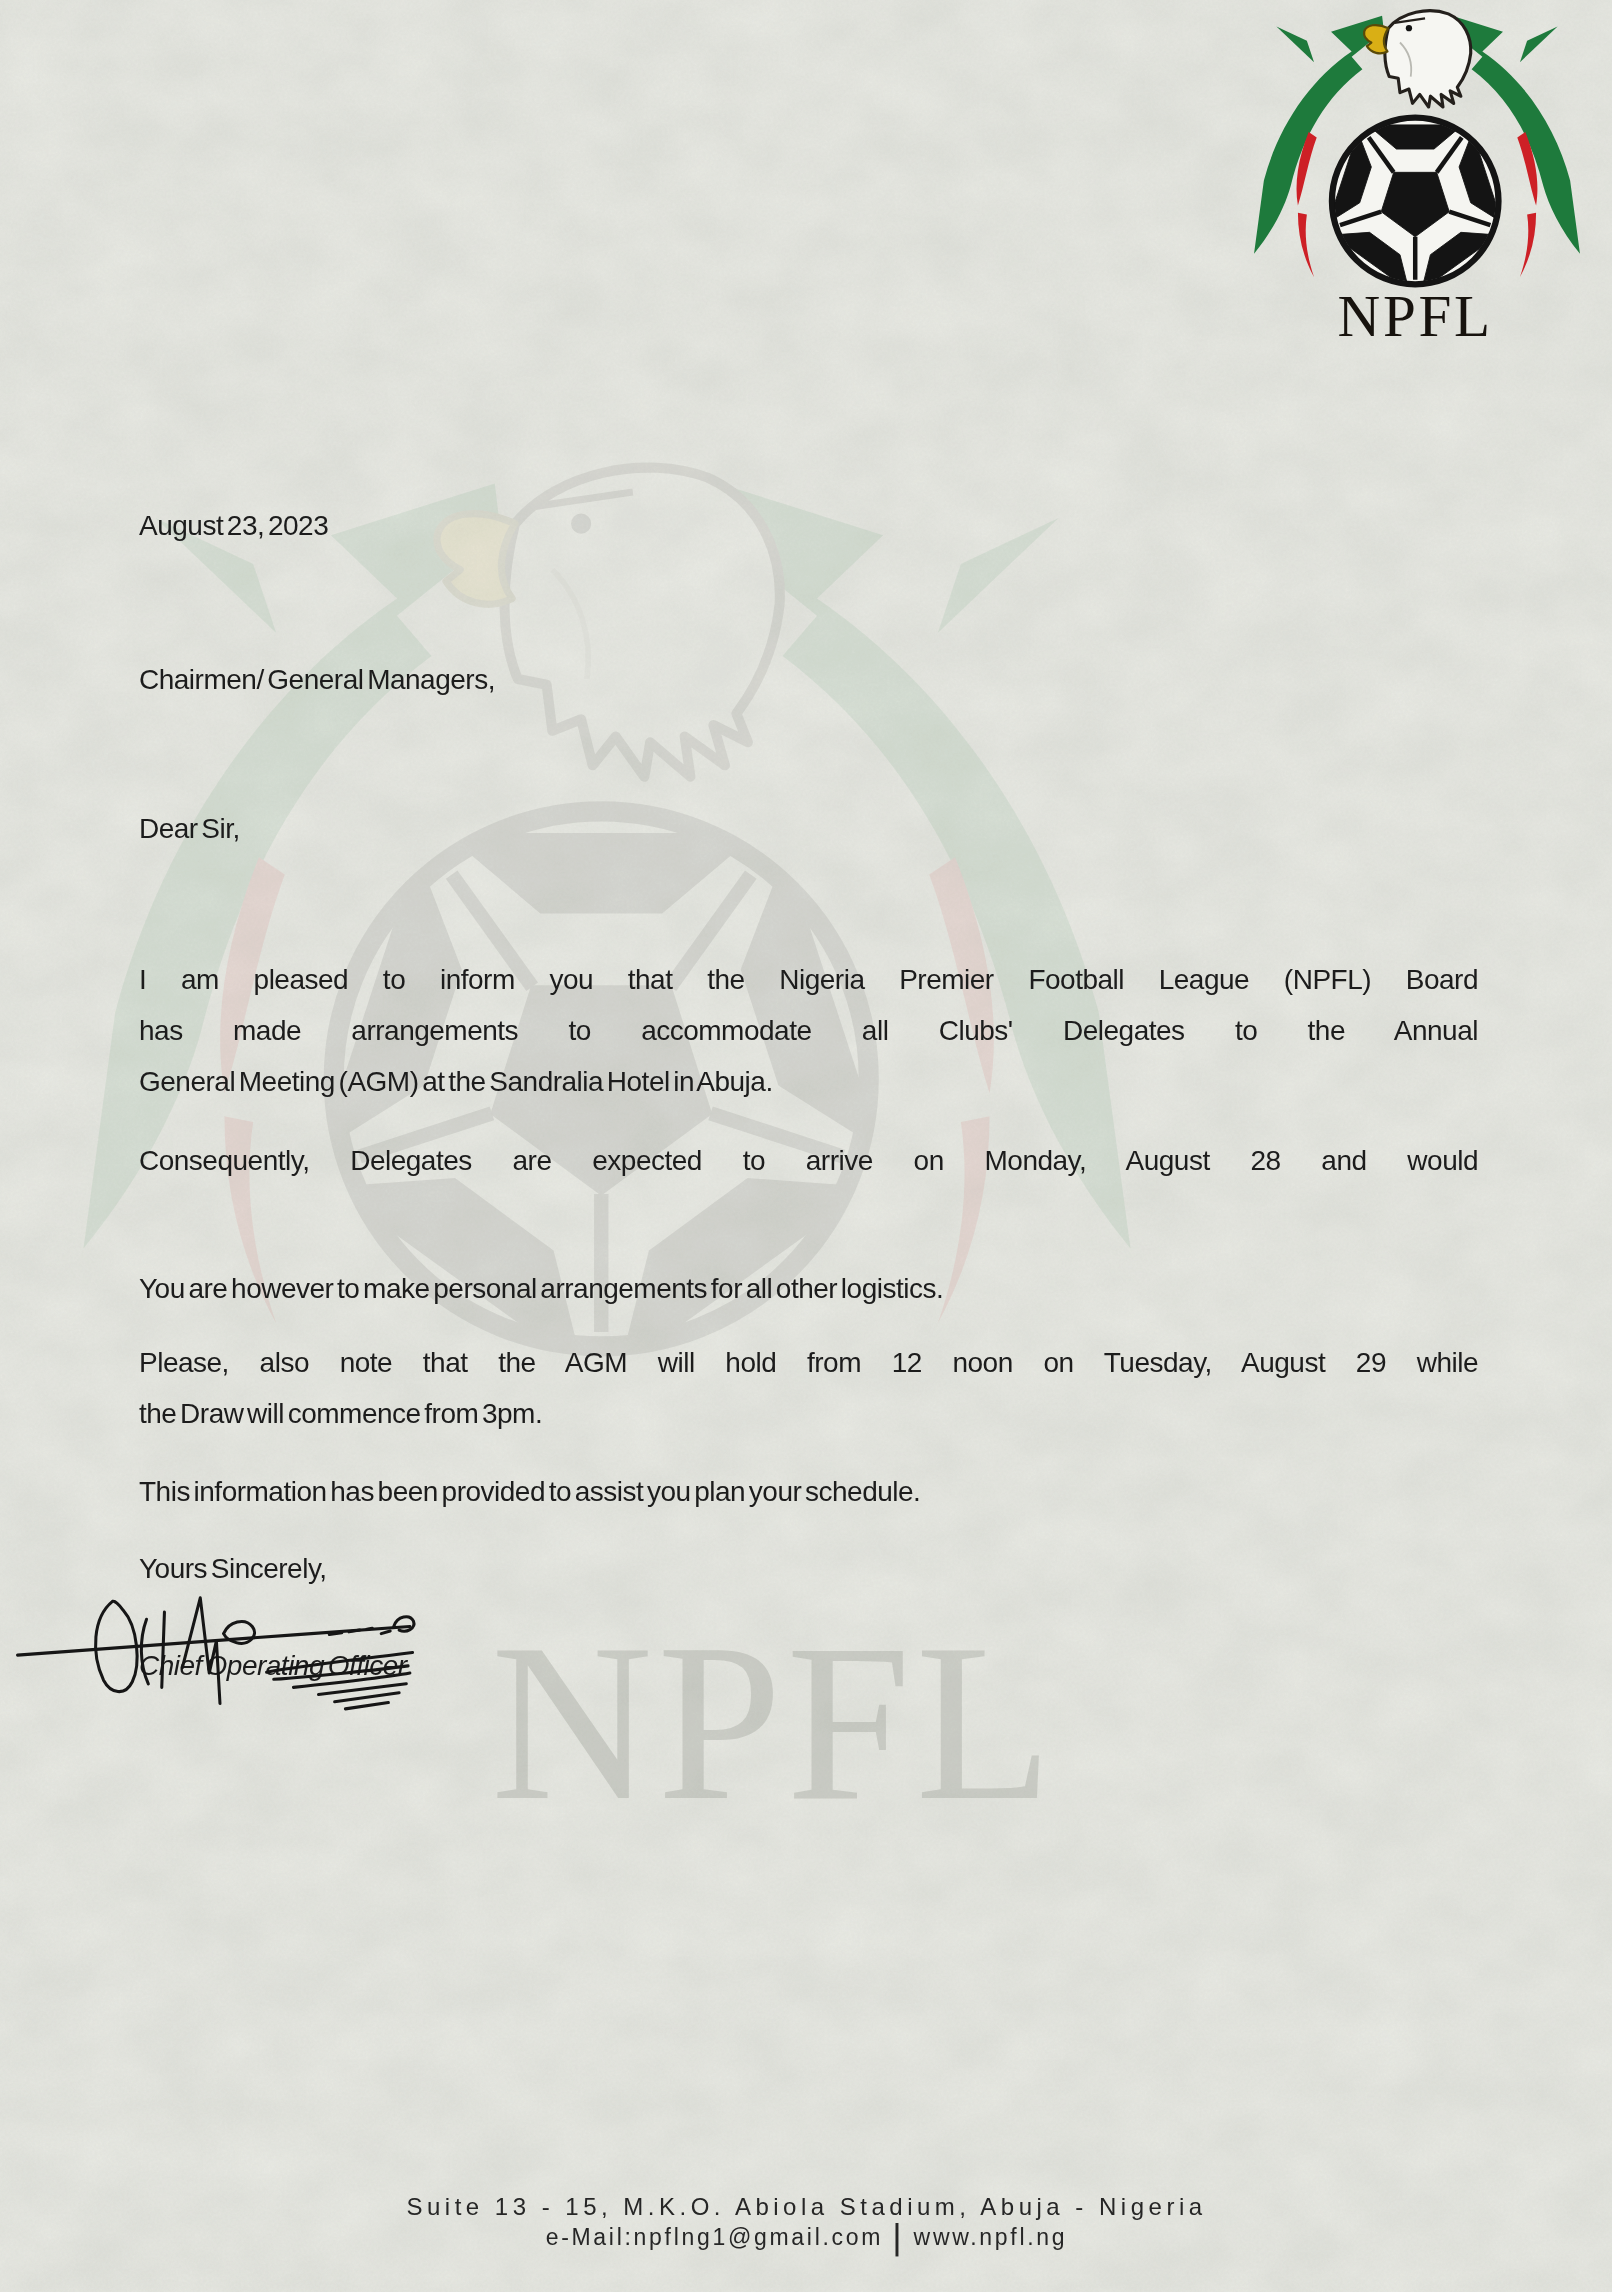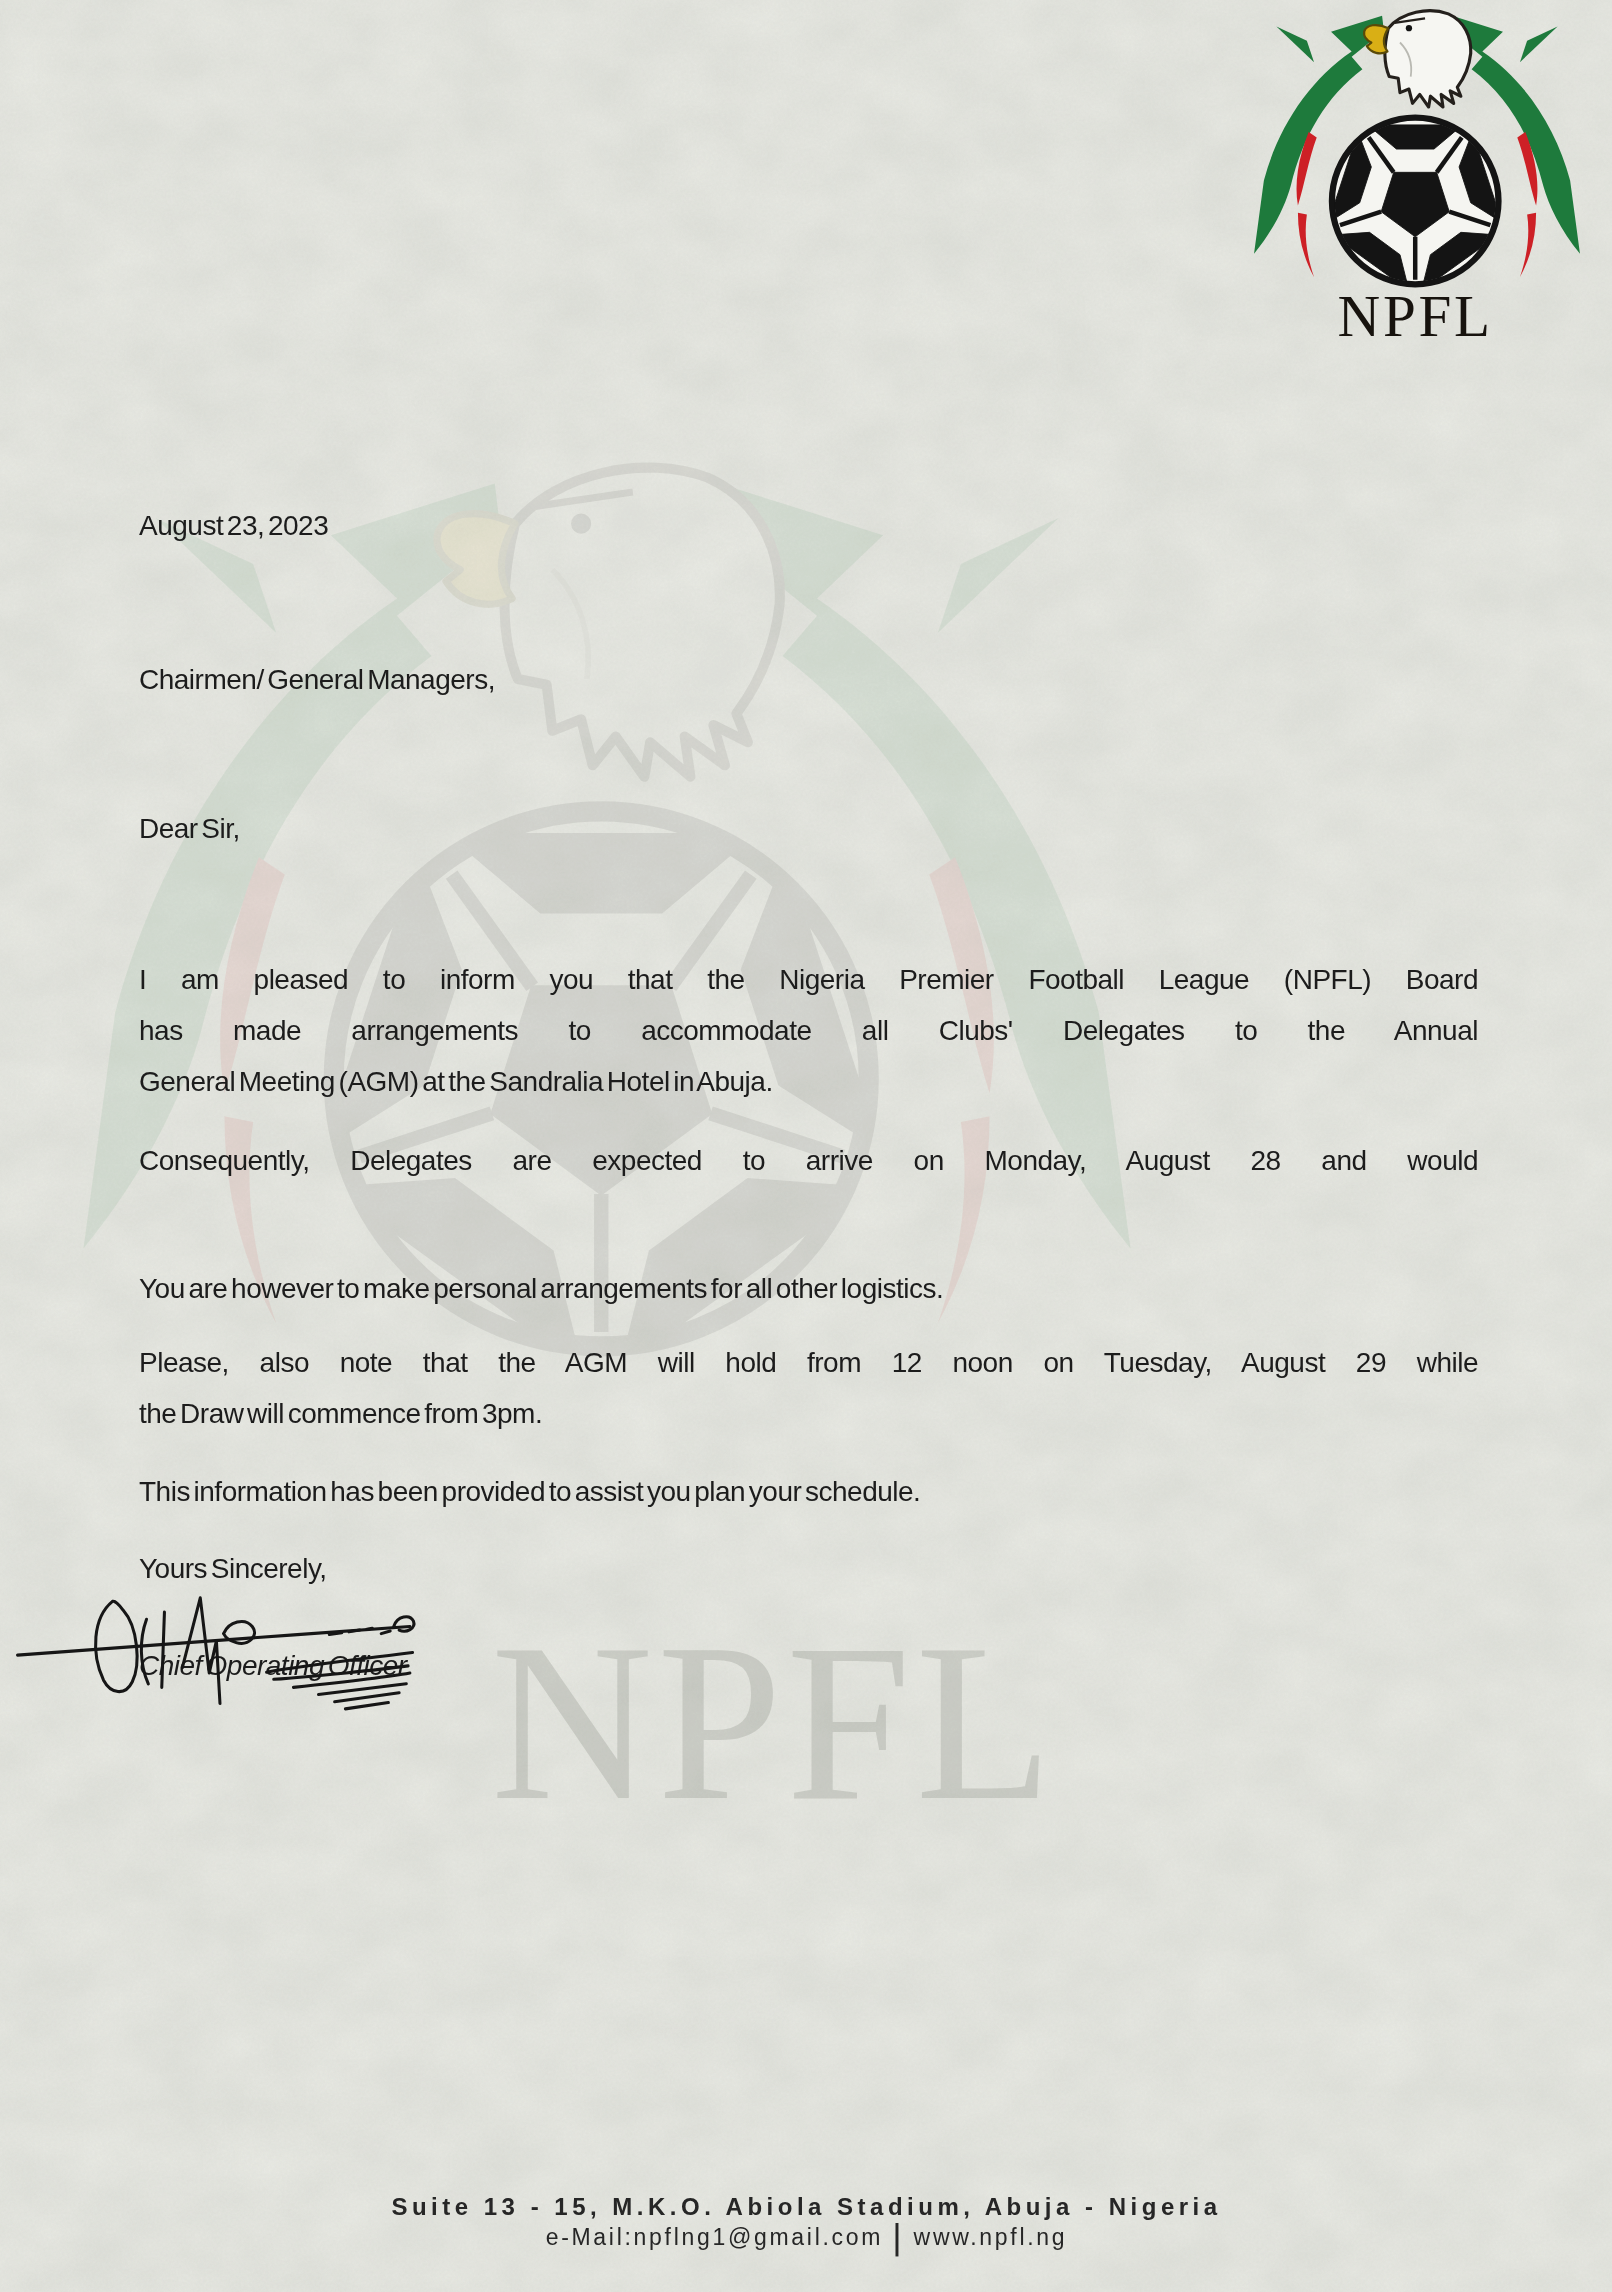--- a/index.html
+++ b/index.html
@@ -12,21 +12,21 @@
            letter-spacing:4.5px;color:rgba(100,104,94,0.20);}
   .logo{position:absolute;left:1236px;top:3.6px;width:362px;height:351px;z-index:2;}
   .block{position:absolute;left:139px;width:1339px;z-index:2;}
   .line{font-size:28px;line-height:51px;letter-spacing:-0.5px;word-spacing:-3.6px;}
   .jl{text-align:justify;text-align-last:justify;}
   .b{font-weight:normal;}
   .subject{font-size:33px;letter-spacing:-1px;word-spacing:-1.8px;line-height:45px;}
   .italic{font-style:italic;}
   .sig{position:absolute;left:4.5px;top:1587px;width:421px;height:130px;z-index:3;}
   .footer{position:absolute;left:0;top:2192px;width:1613px;text-align:center;z-index:2;color:#262626;}
-  .f1{font-weight:bold;font-size:24px;letter-spacing:4.5px;line-height:30px;}
+  .f1{font-weight:normal;font-size:24px;letter-spacing:4.5px;line-height:30px;}
   .f2{font-size:23px;letter-spacing:2.7px;line-height:30px;}
   .f2 .sep{display:inline-block;transform:scaleY(1.5);font-weight:bold;margin:0 10.7px;}
 </style>
 </head>
 <body>
 
 <div class="page">
 
   <svg class="texture" width="1613" height="2293" viewBox="0 0 1801 2560">
     <filter id="grain1">

